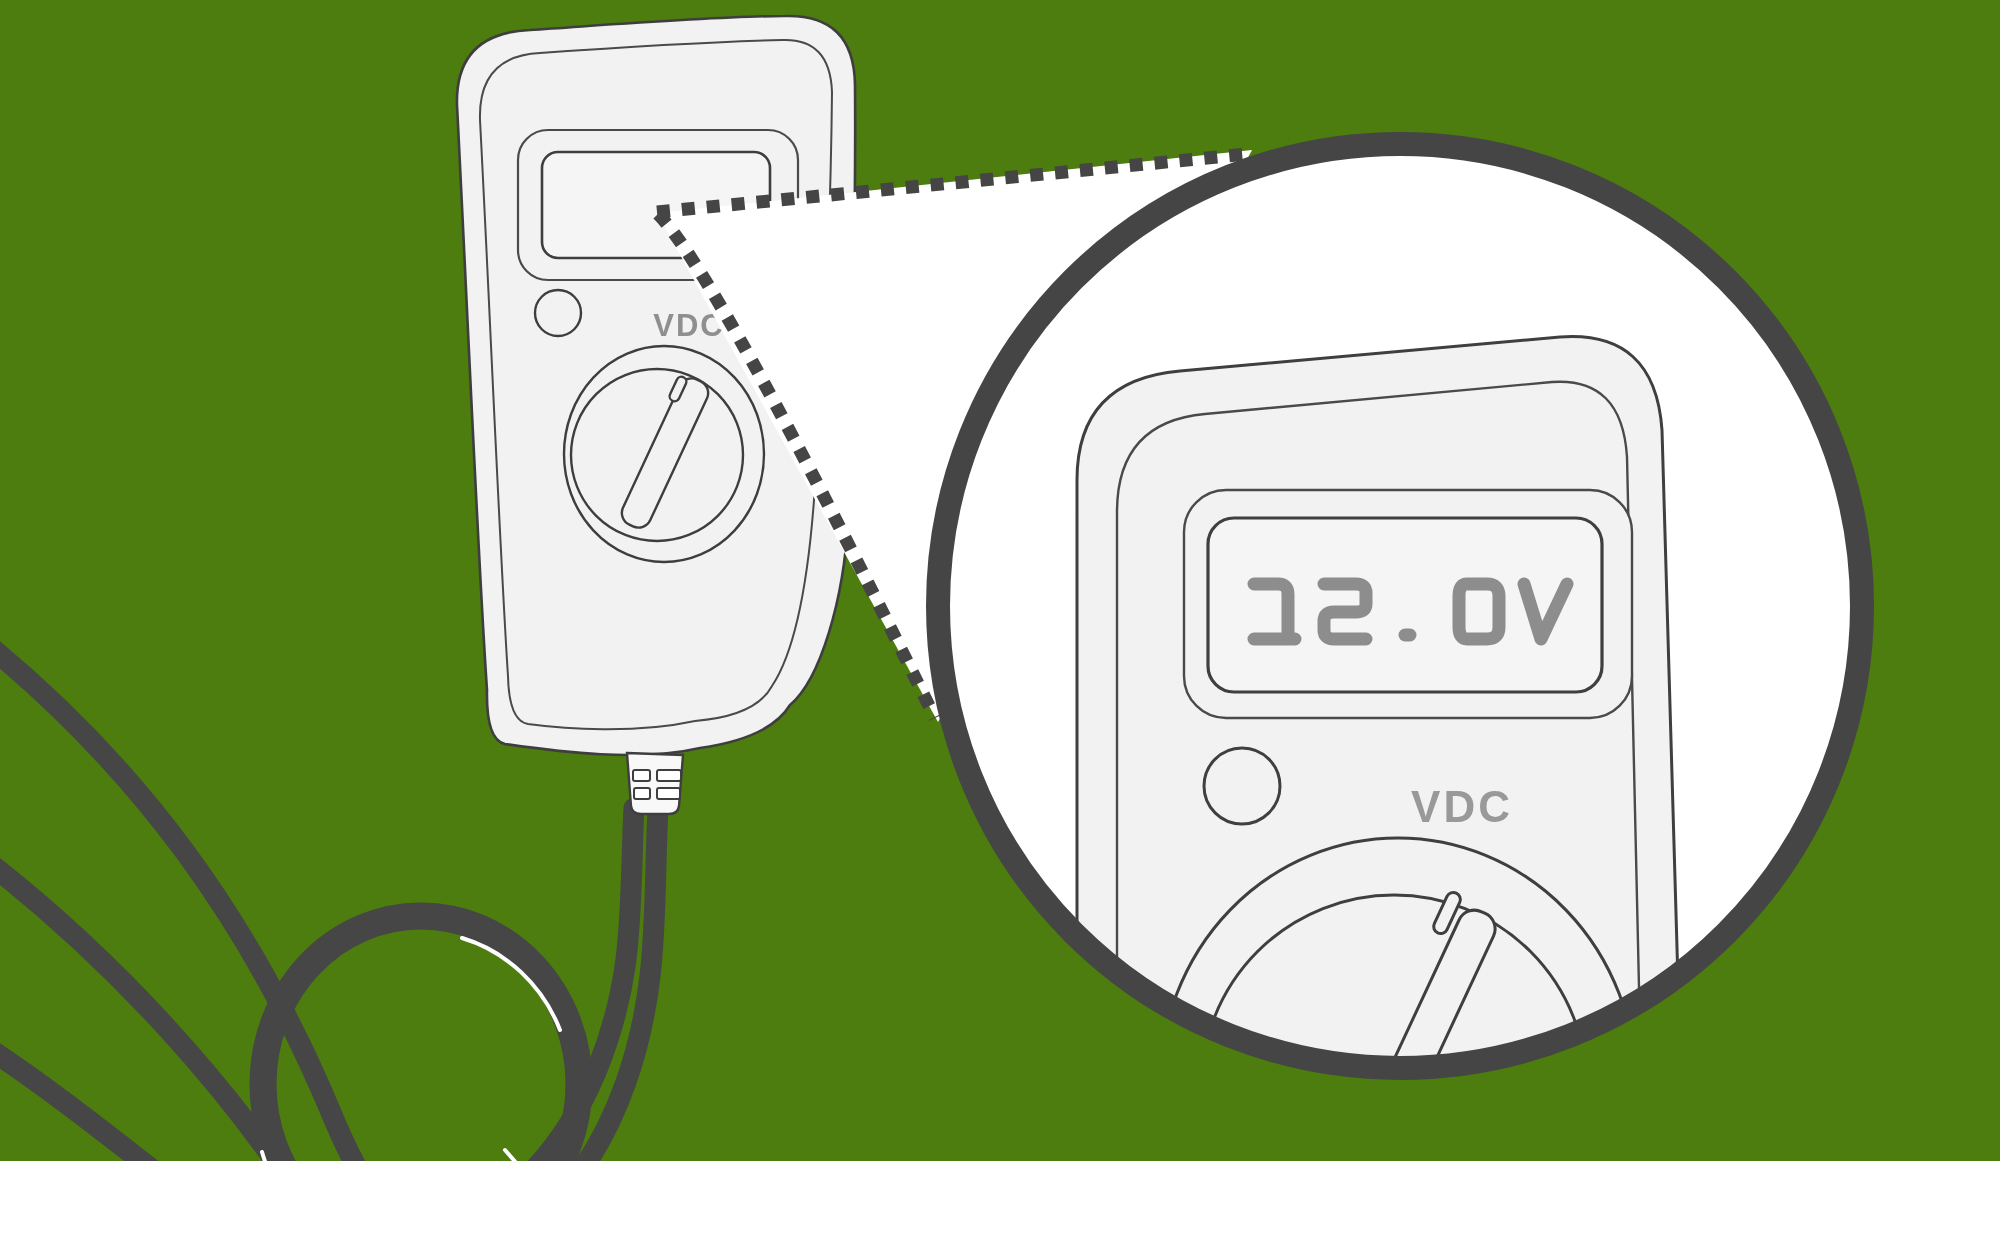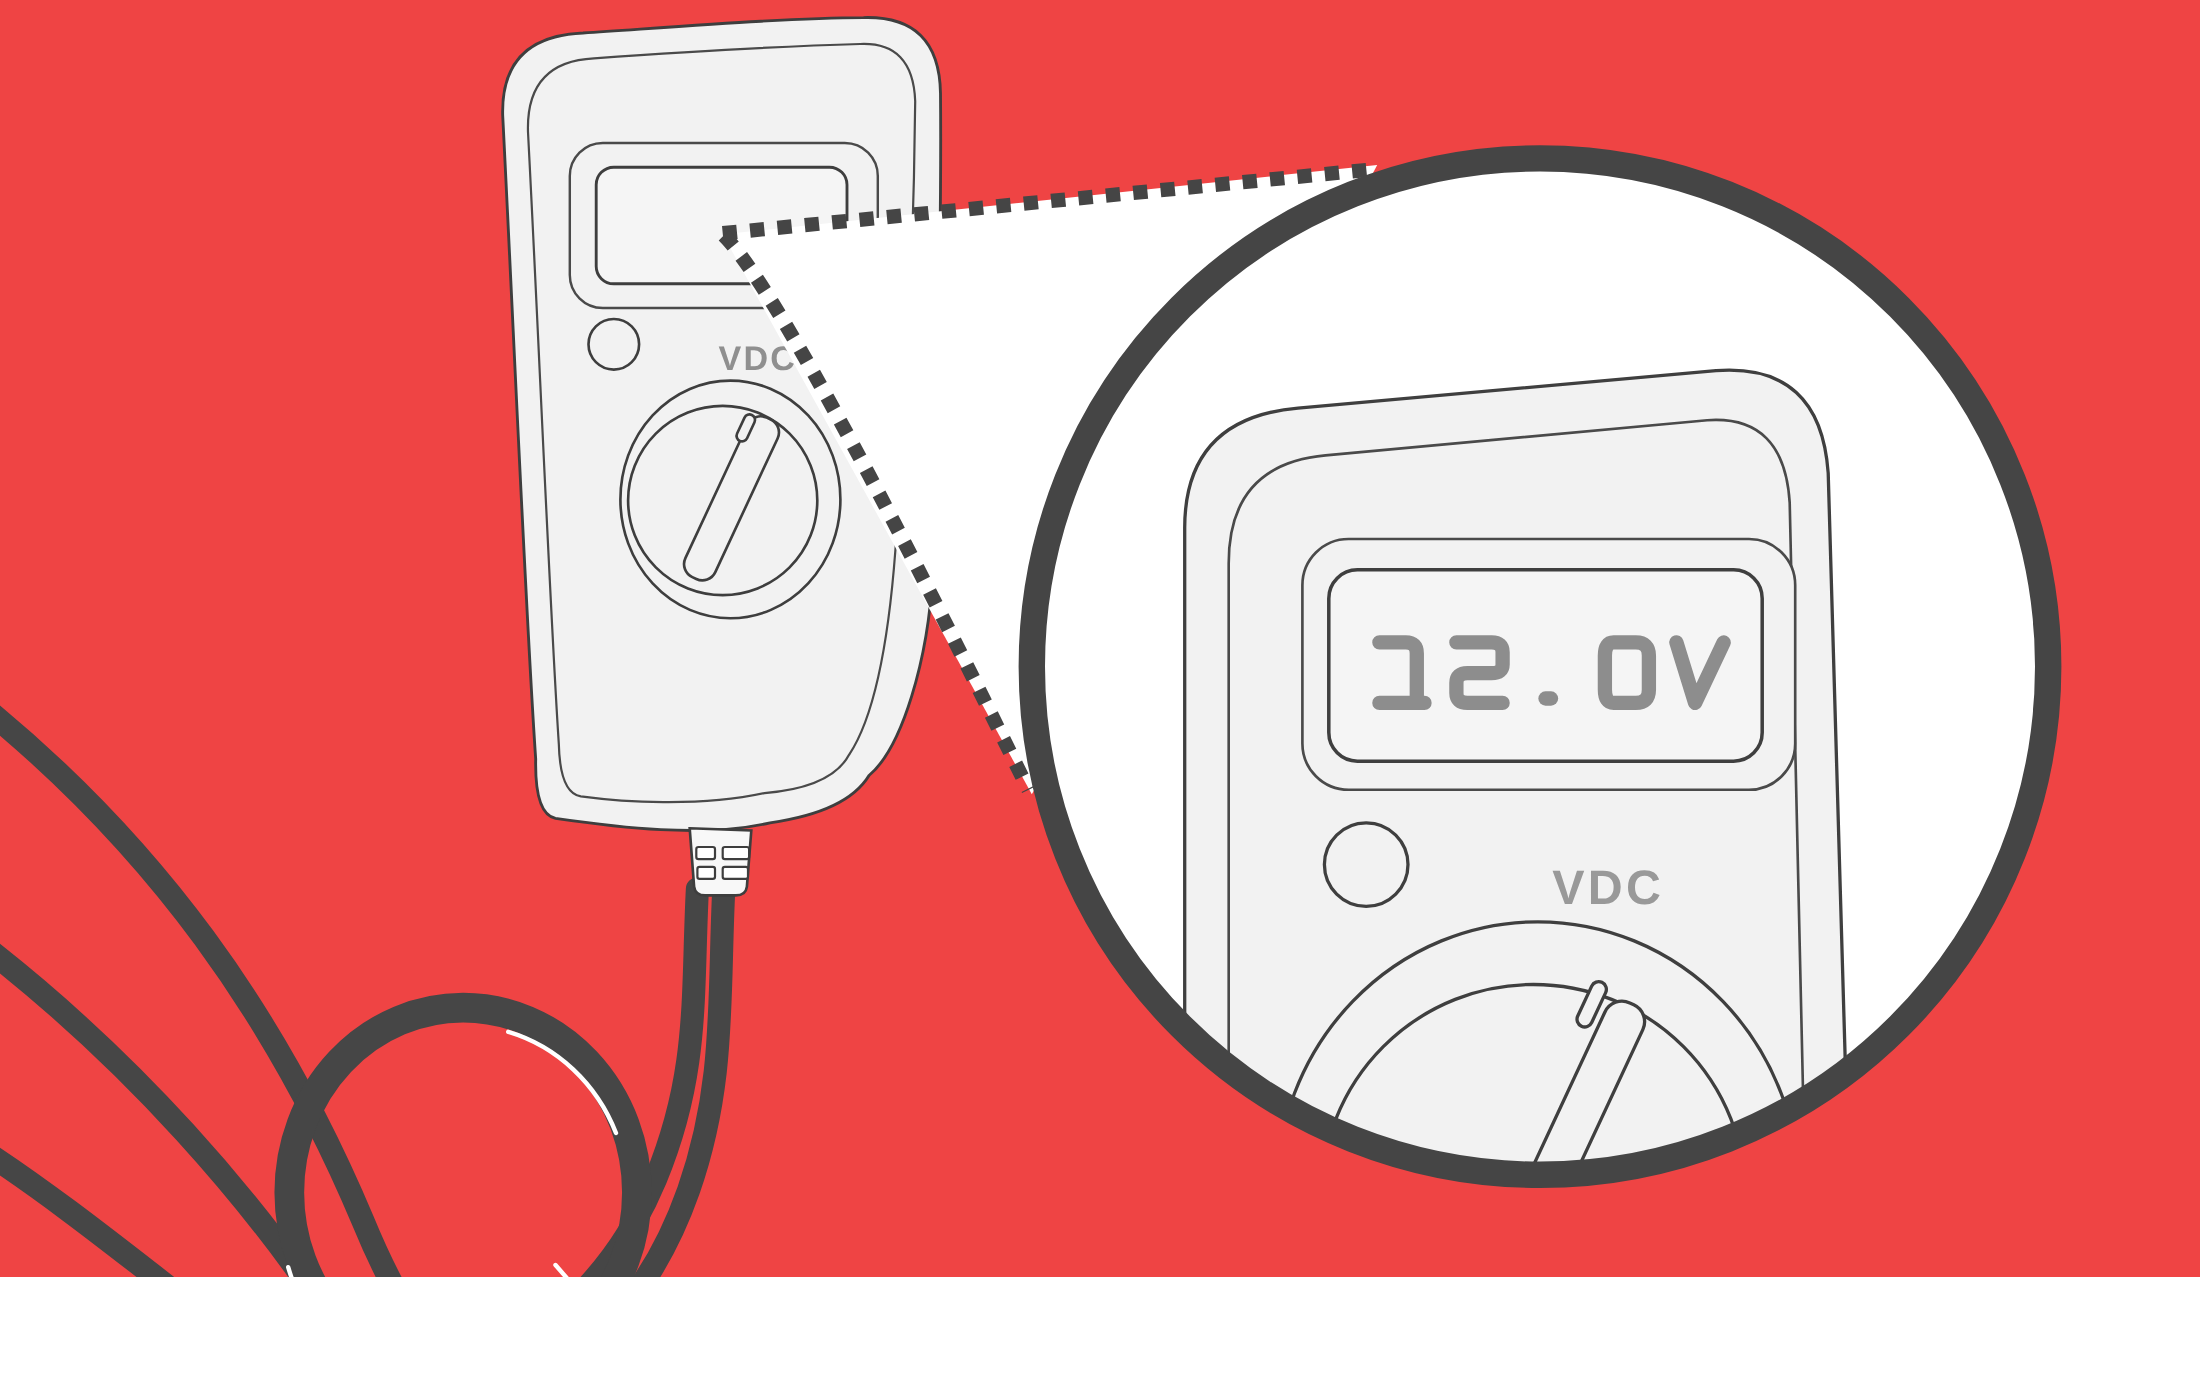--- a/index.html
+++ b/index.html
@@ -1,17 +1,17 @@
 <!DOCTYPE html>
 <html><head>
 <meta charset="utf-8">
 <style>
   html,body{margin:0;padding:0;background:#ffffff;}
   body{font-family:"Liberation Sans", "DejaVu Sans", sans-serif;}
-  .stage{width:2000px;height:1161px;position:relative;overflow:hidden;background:#ef4444;}
+  .stage{width:2000px;height:1161px;position:relative;overflow:hidden;background:#4d7c0f;}
   svg{display:block;}
   text{user-select:none;}
 </style>
 </head>
 <body>
 
 <div class="stage">
 
 <svg width="2000" height="1251" viewBox="0 0 2000 1251">
 

